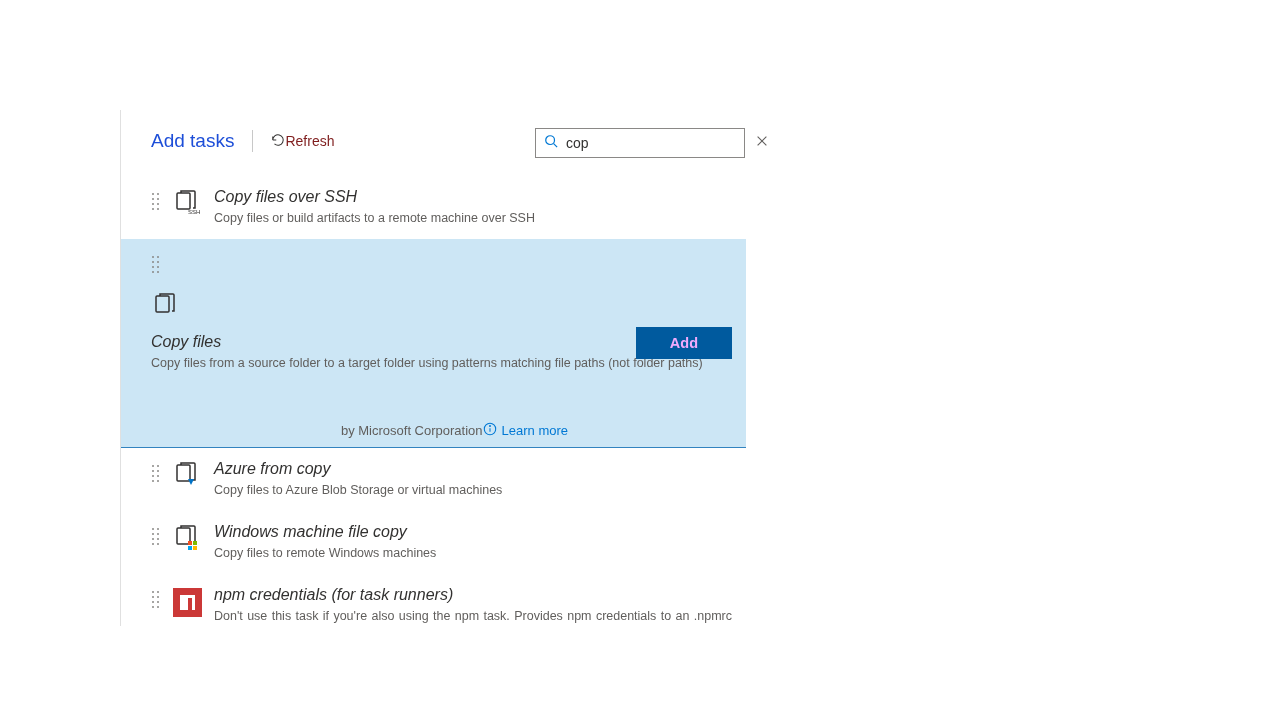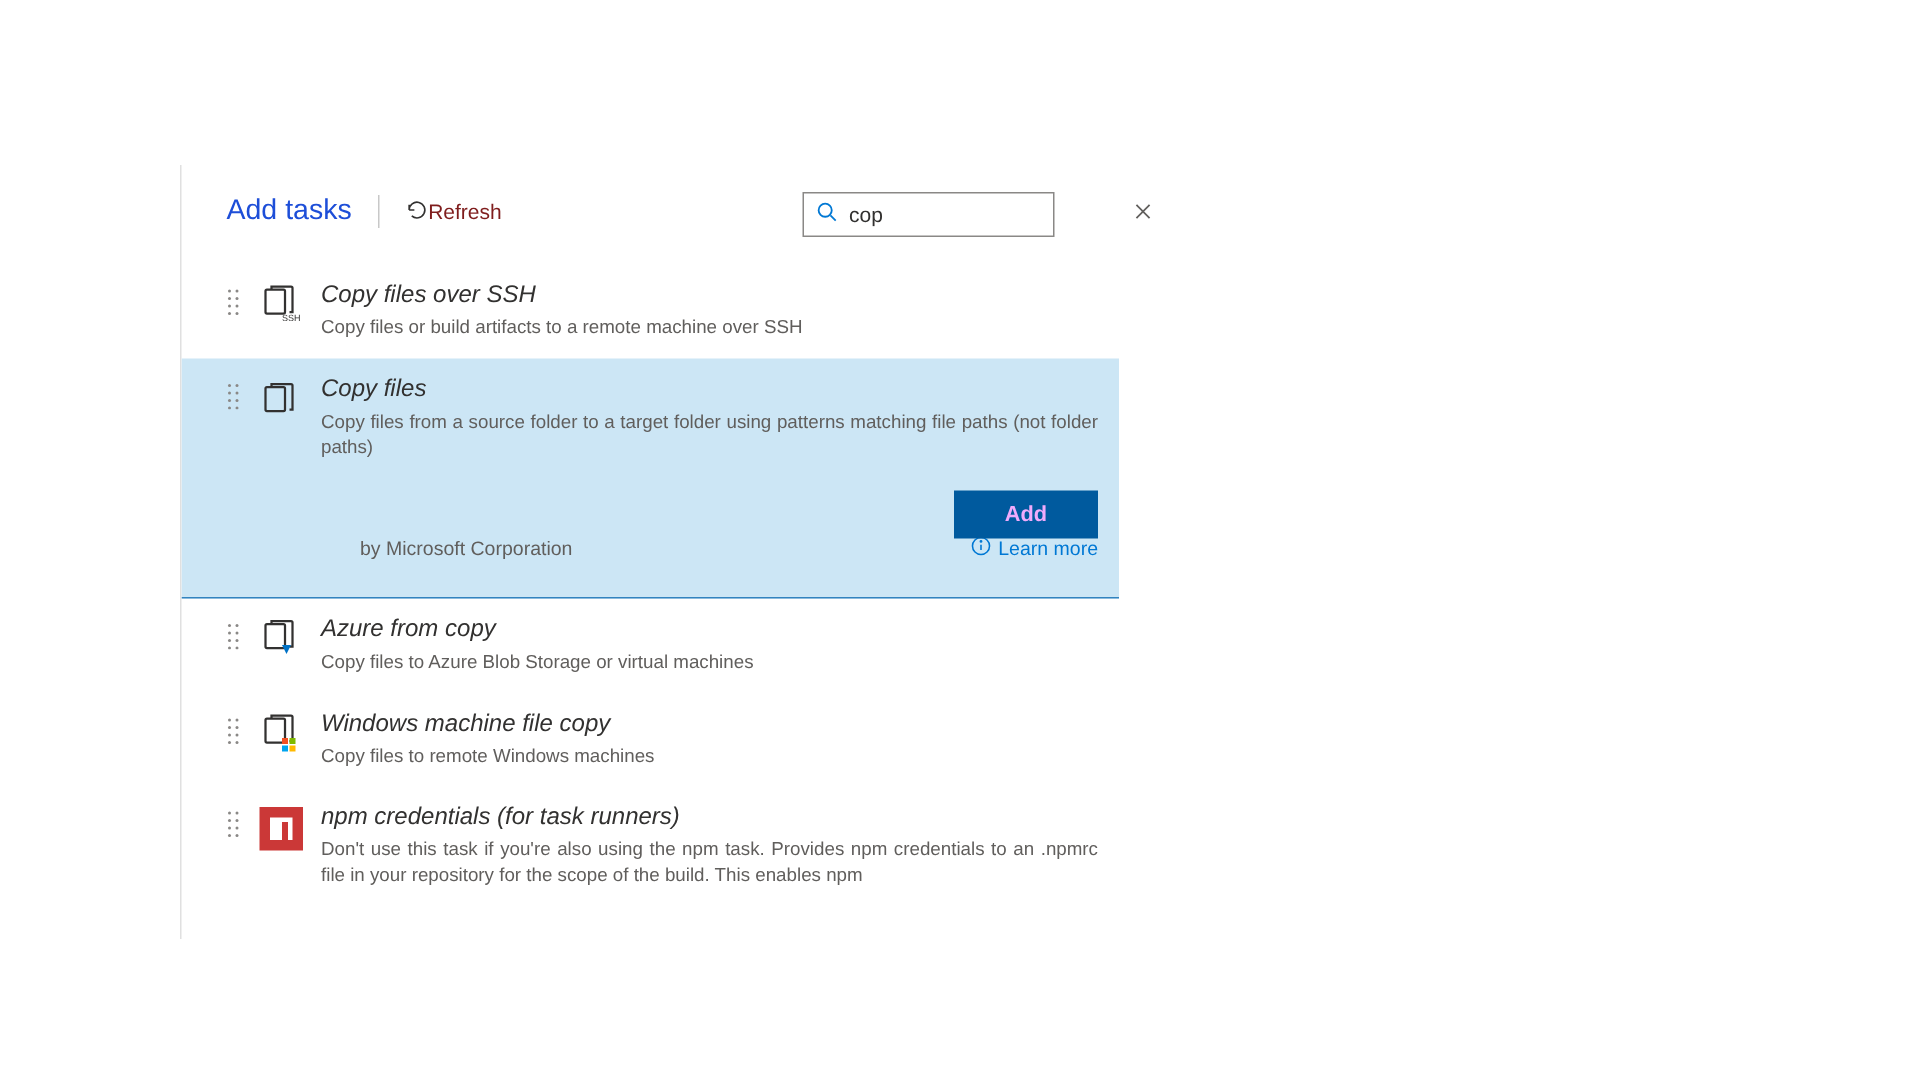--- a/index.html
+++ b/index.html
@@ -39,21 +39,21 @@
     cursor: pointer;
     color: #7f1d1d;
     font-size: 14px;
     gap: 0;
   }
   .refresh svg { width: 14px; height: 14px; }
   .search-wrap {
     position: absolute;
     top: 128px;
     left: 535px;
-    width: 168px;
+    width: 210px;
     height: 30px;
     border: 1px solid #8a8886;
     display: flex;
     align-items: center;
     padding: 0 8px;
     gap: 8px;
     background: #fff;
   }
   .search-wrap svg { width: 14px; height: 14px; flex-shrink: 0; }
   .search-input {
@@ -82,21 +82,22 @@
   }
   .task {
     display: flex;
     padding: 12px 14px 12px 30px;
     gap: 12px;
     position: relative;
   }
   .task.selected {
     background: #cce6f5;
     border-bottom: 1px solid #3283bf;
-    padding-bottom: 24px;
+    padding-bottom: 8px;
+    flex-direction: column;
   }
   .drag-handle {
     flex-shrink: 0;
     width: 9px;
     padding-top: 4px;
     color: #8a8886;
   }
   .drag-handle svg { width: 9px; height: 18px; }
   .task-icon {
     flex-shrink: 0;
@@ -116,21 +117,21 @@
     font-style: italic;
   }
   .task-desc {
     font-size: 12.5px;
     color: #605e5c;
     line-height: 1.35;
     text-align: justify;
   }
   .selected-footer {
     display: flex;
-    justify-content: space-between;
+    justify-content: center;
     align-items: center;
     margin-top: 50px;
     padding: 0 0 0 26px;
   }
   .by-text {
     font-size: 13px;
     color: #605e5c;
   }
   .learn-more {
     display: flex;

